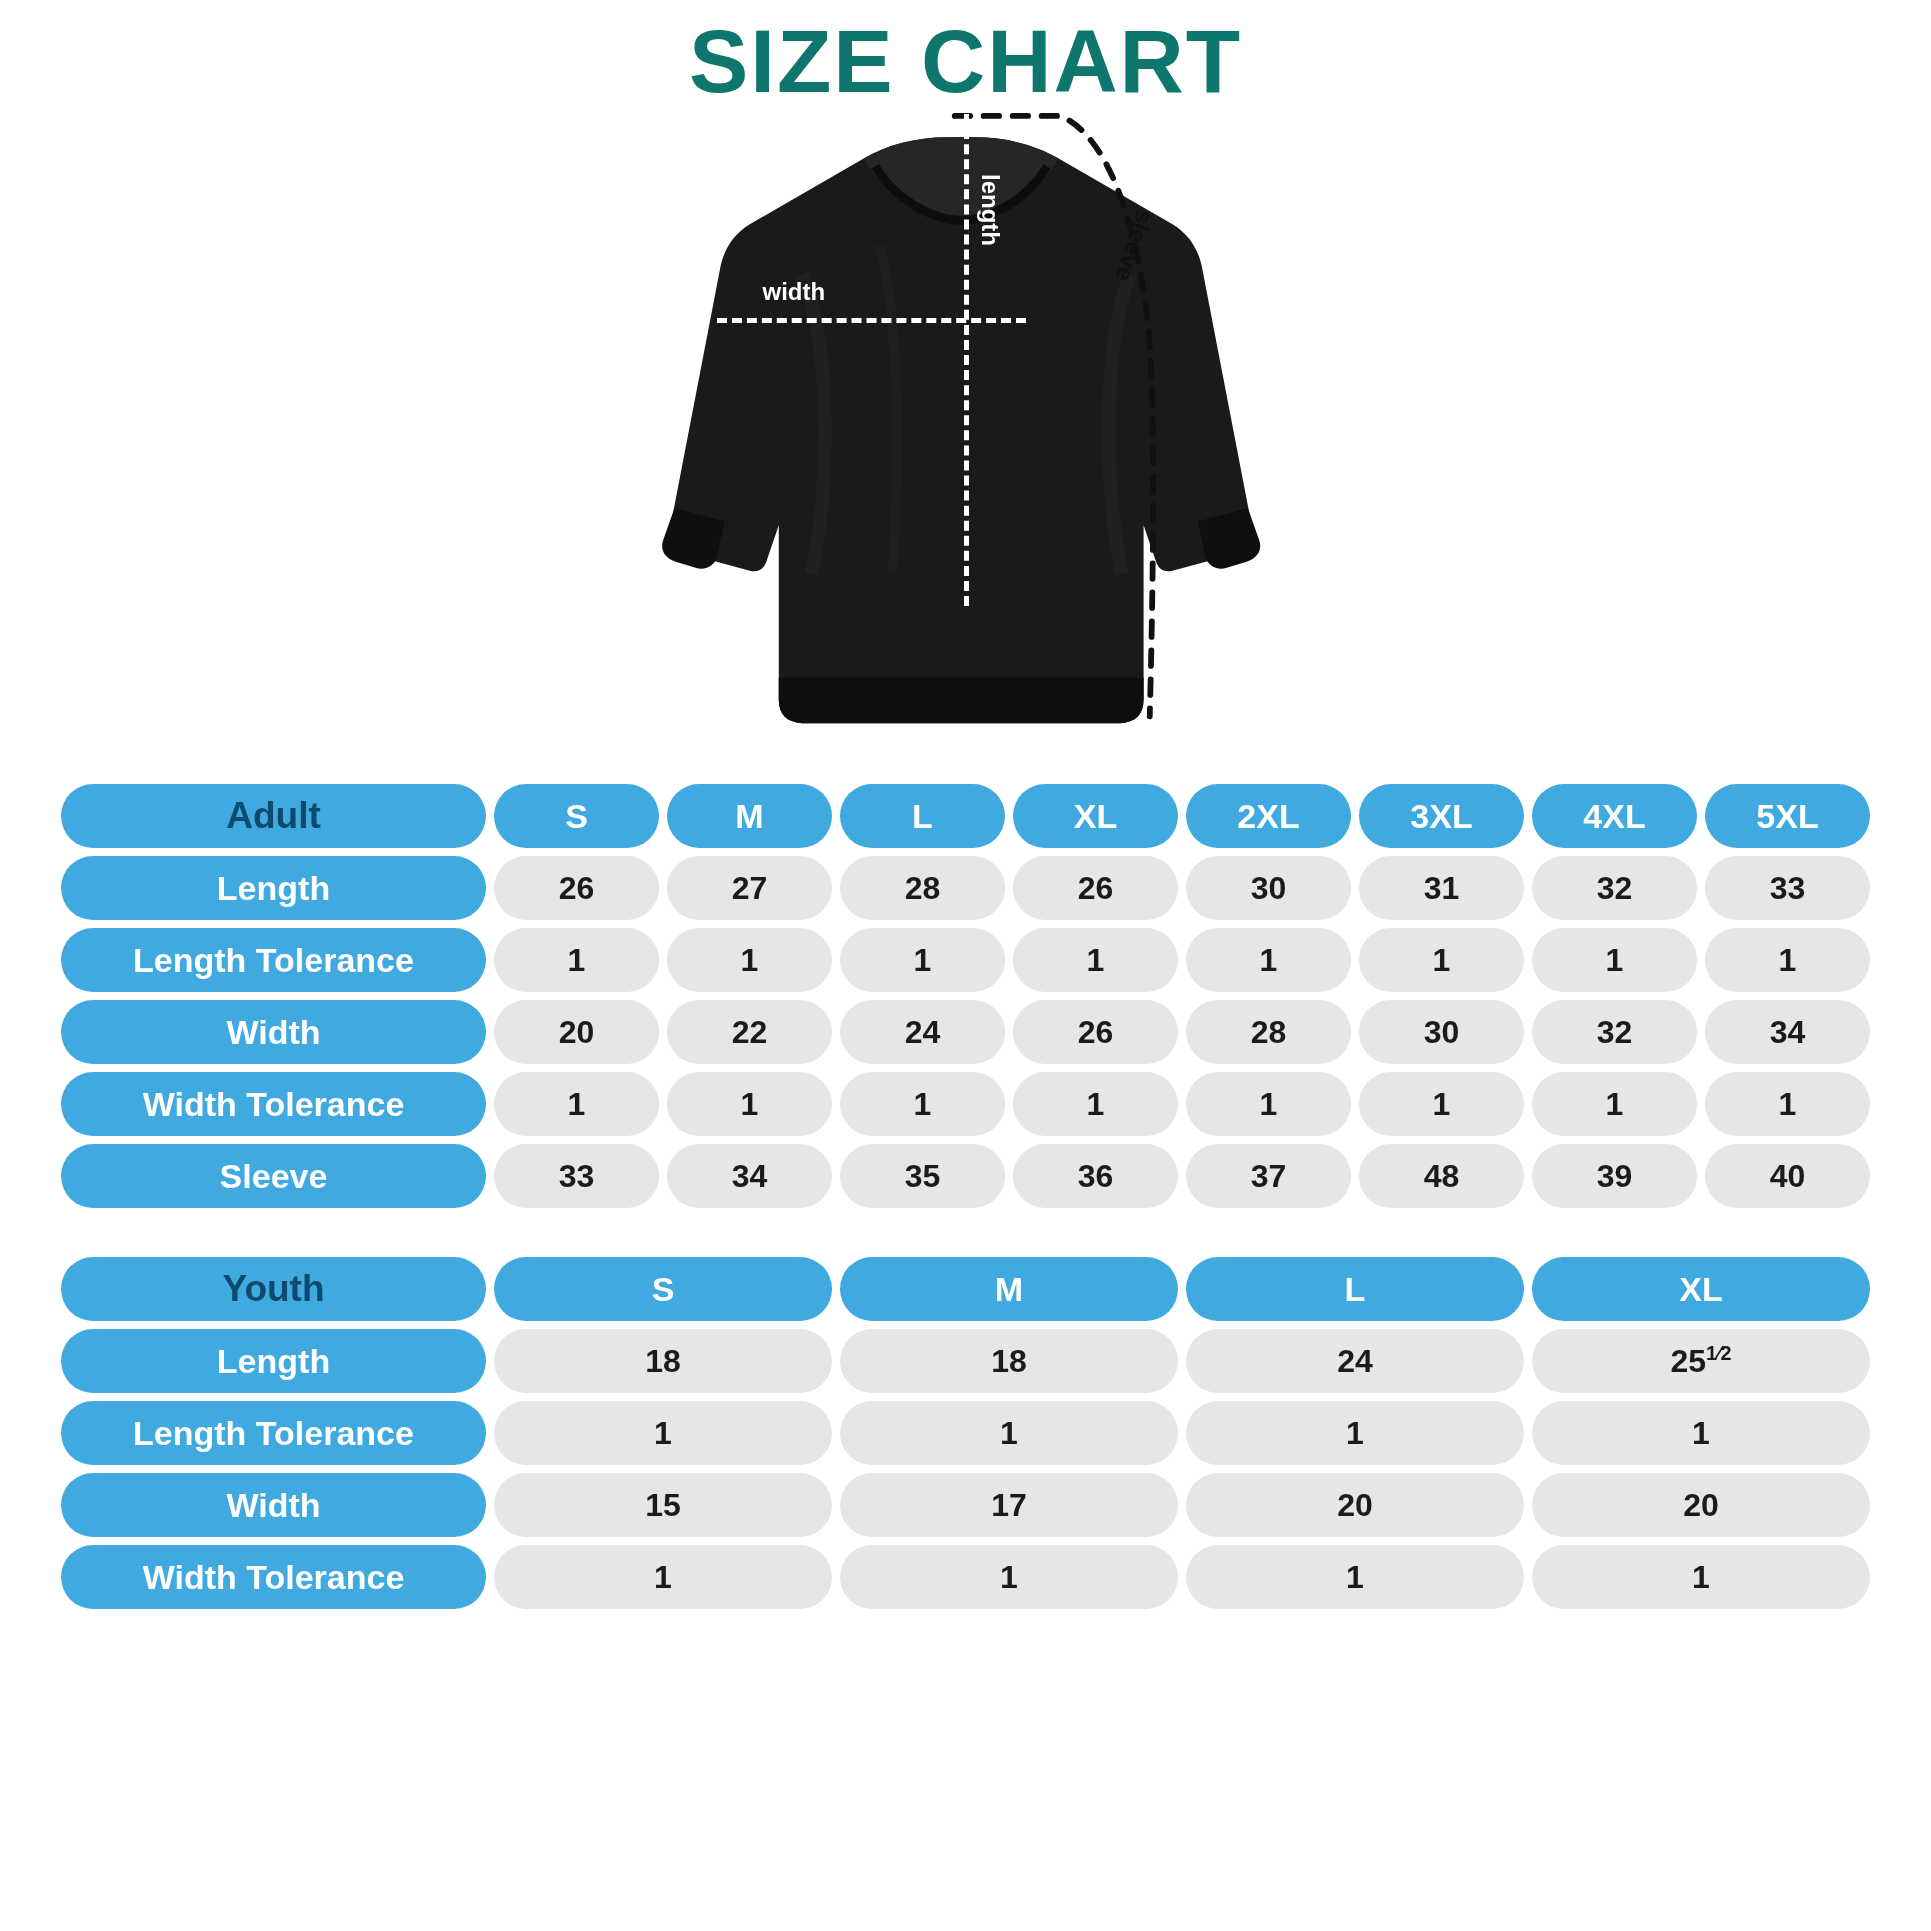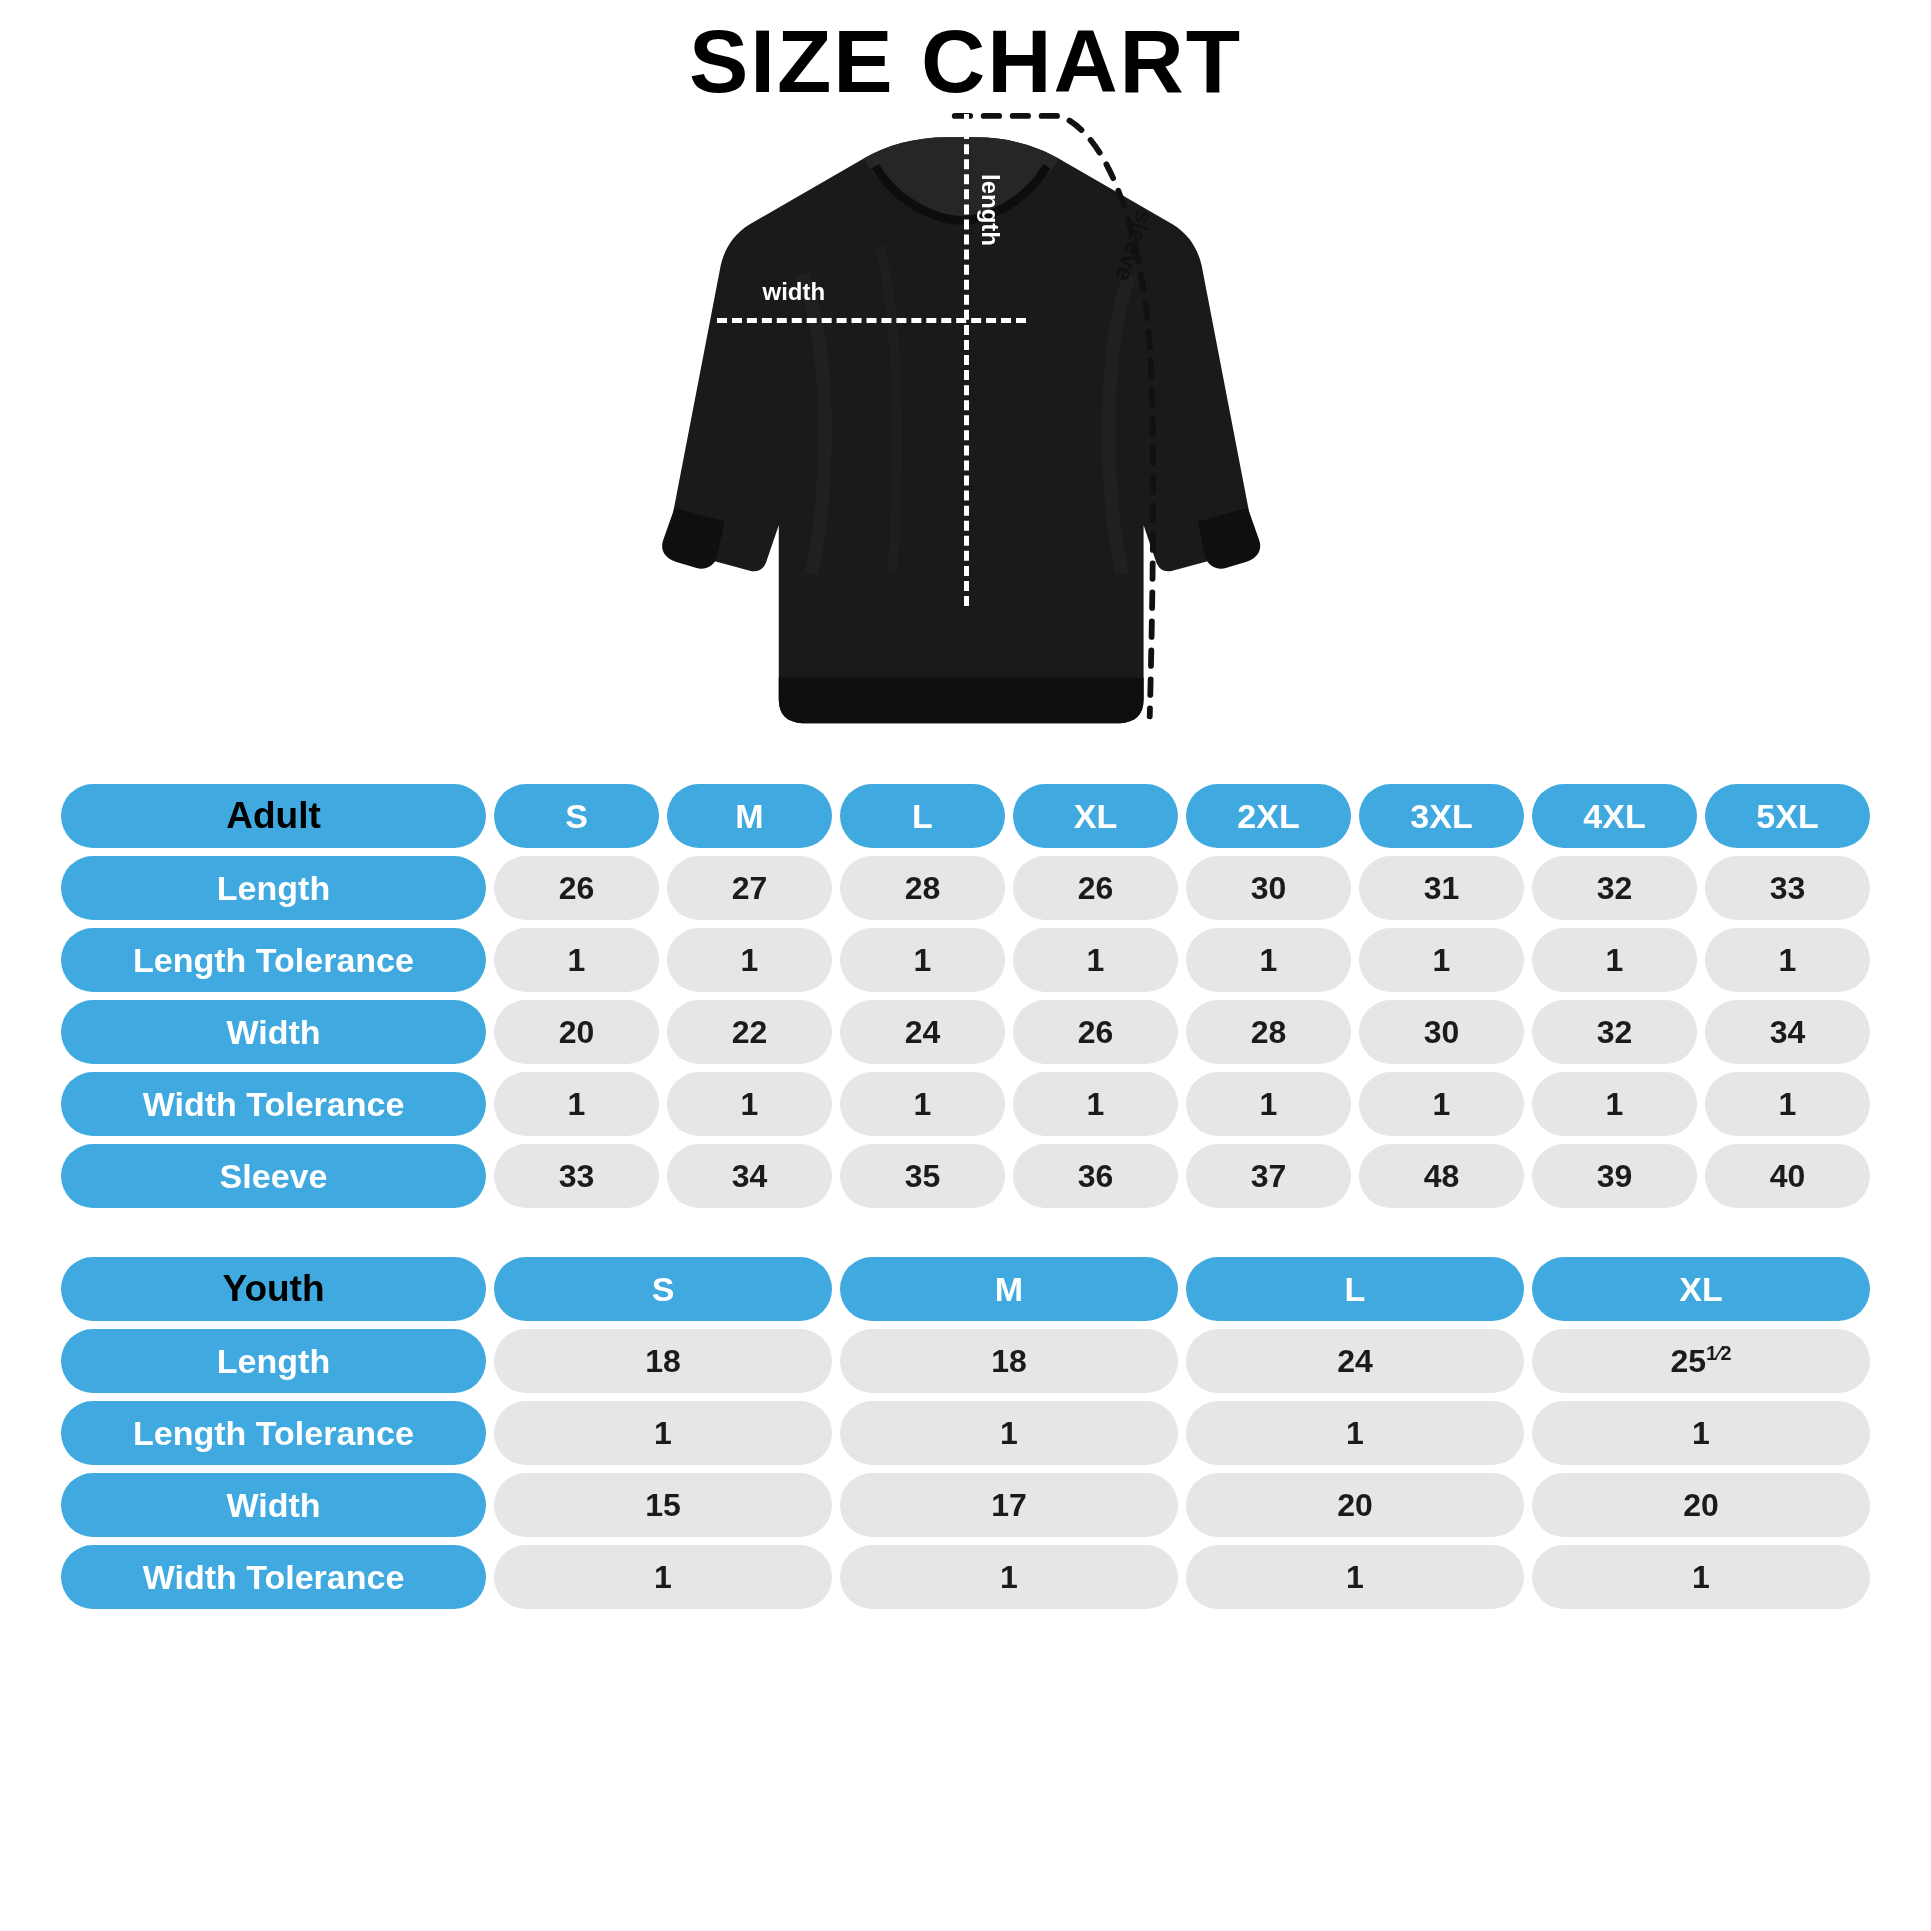--- a/index.html
+++ b/index.html
@@ -17,21 +17,21 @@
     position: relative;
     width: 1931px;
     height: 1931px;
     box-sizing: border-box;
     padding: 0 53px;
   }
 
   
   .title {
     text-align: center;
-    color: #000000;
+    color: #0f766e;
     font-size: 89px;
     font-weight: bold;
     letter-spacing: 1.9px;
     padding-top: 17.4px;
     line-height: 1.0;
   }
 
   
   .garment-wrap {
     position: relative;
@@ -96,21 +96,21 @@
     color: #ffffff;
     font-size: 34px;
   }
   .tbl td.colhead {
     background: #3fa9e0;
     color: #ffffff;
     font-size: 34px;
   }
   .tbl td.corner {
     background: #3fa9e0;
-    color: #000000;
+    color: #0c4a6e;
     font-size: 37px;
   }
   .adult-tbl td:first-child { width: 425px; }
   .youth-tbl td:first-child { width: 425px; margin-top: 16px; }
 
   .spacer { height: 33px; }
 
   sup.frac {
     font-size: 0.62em;
     vertical-align: super;

